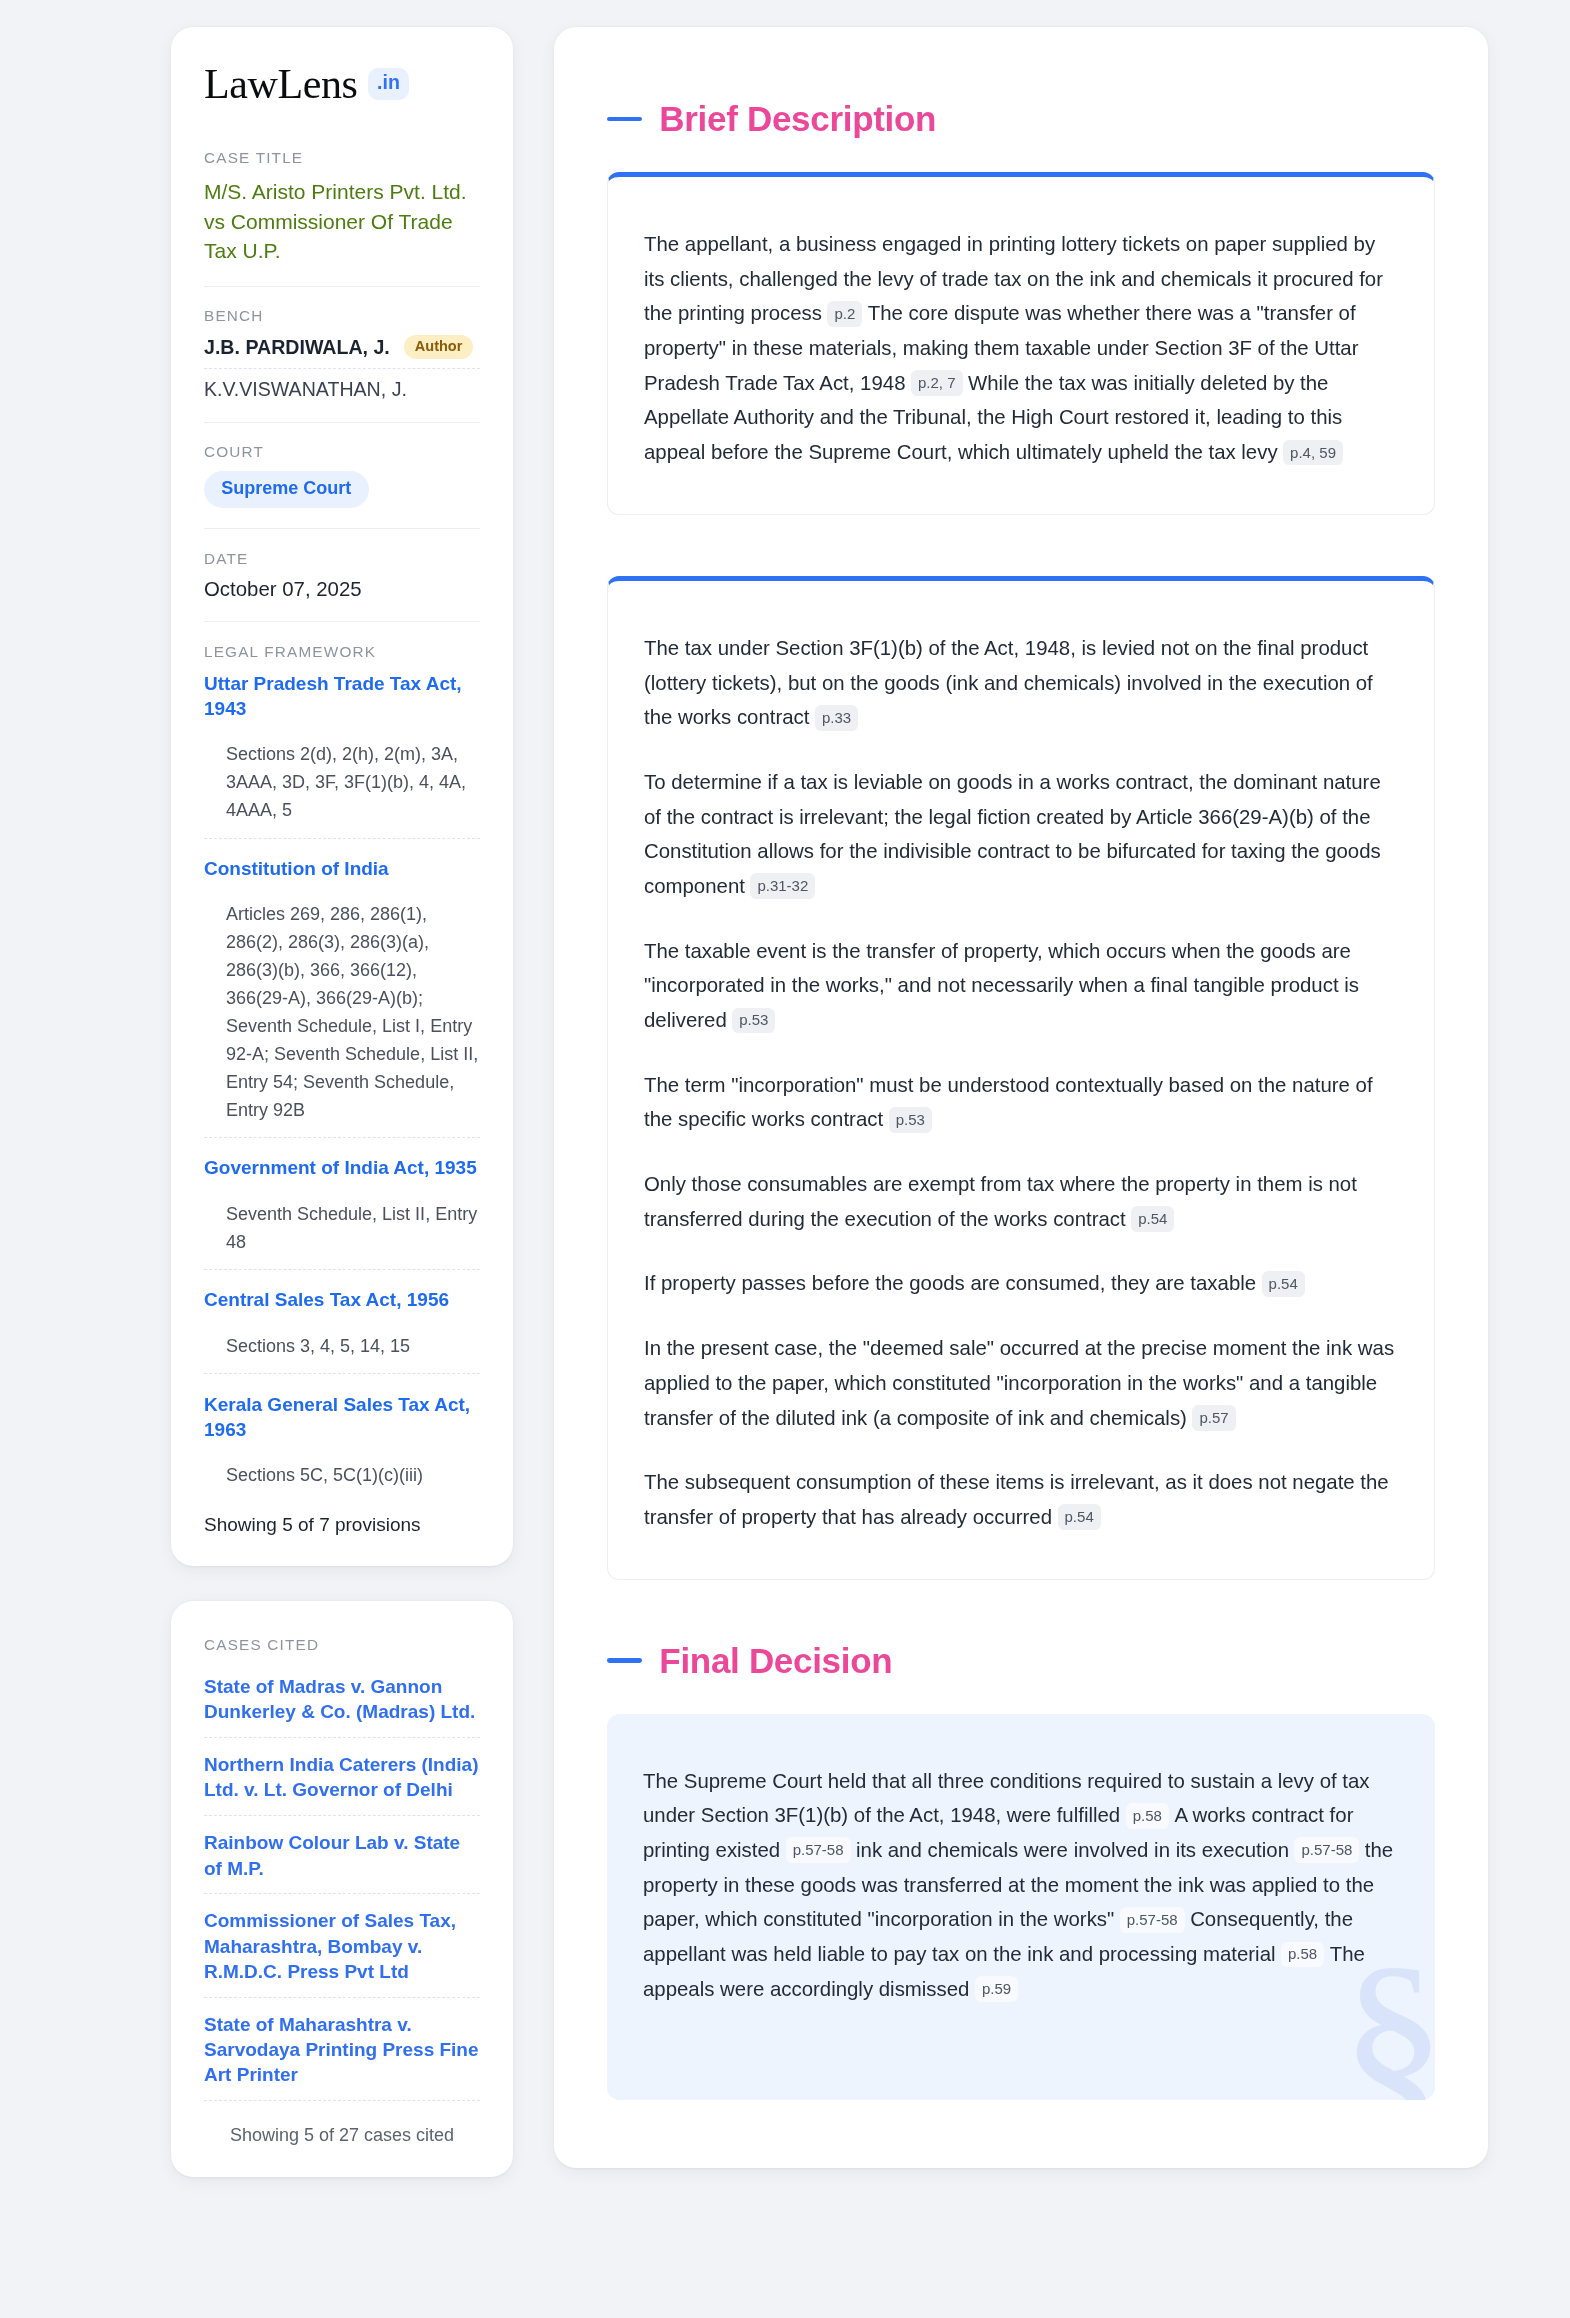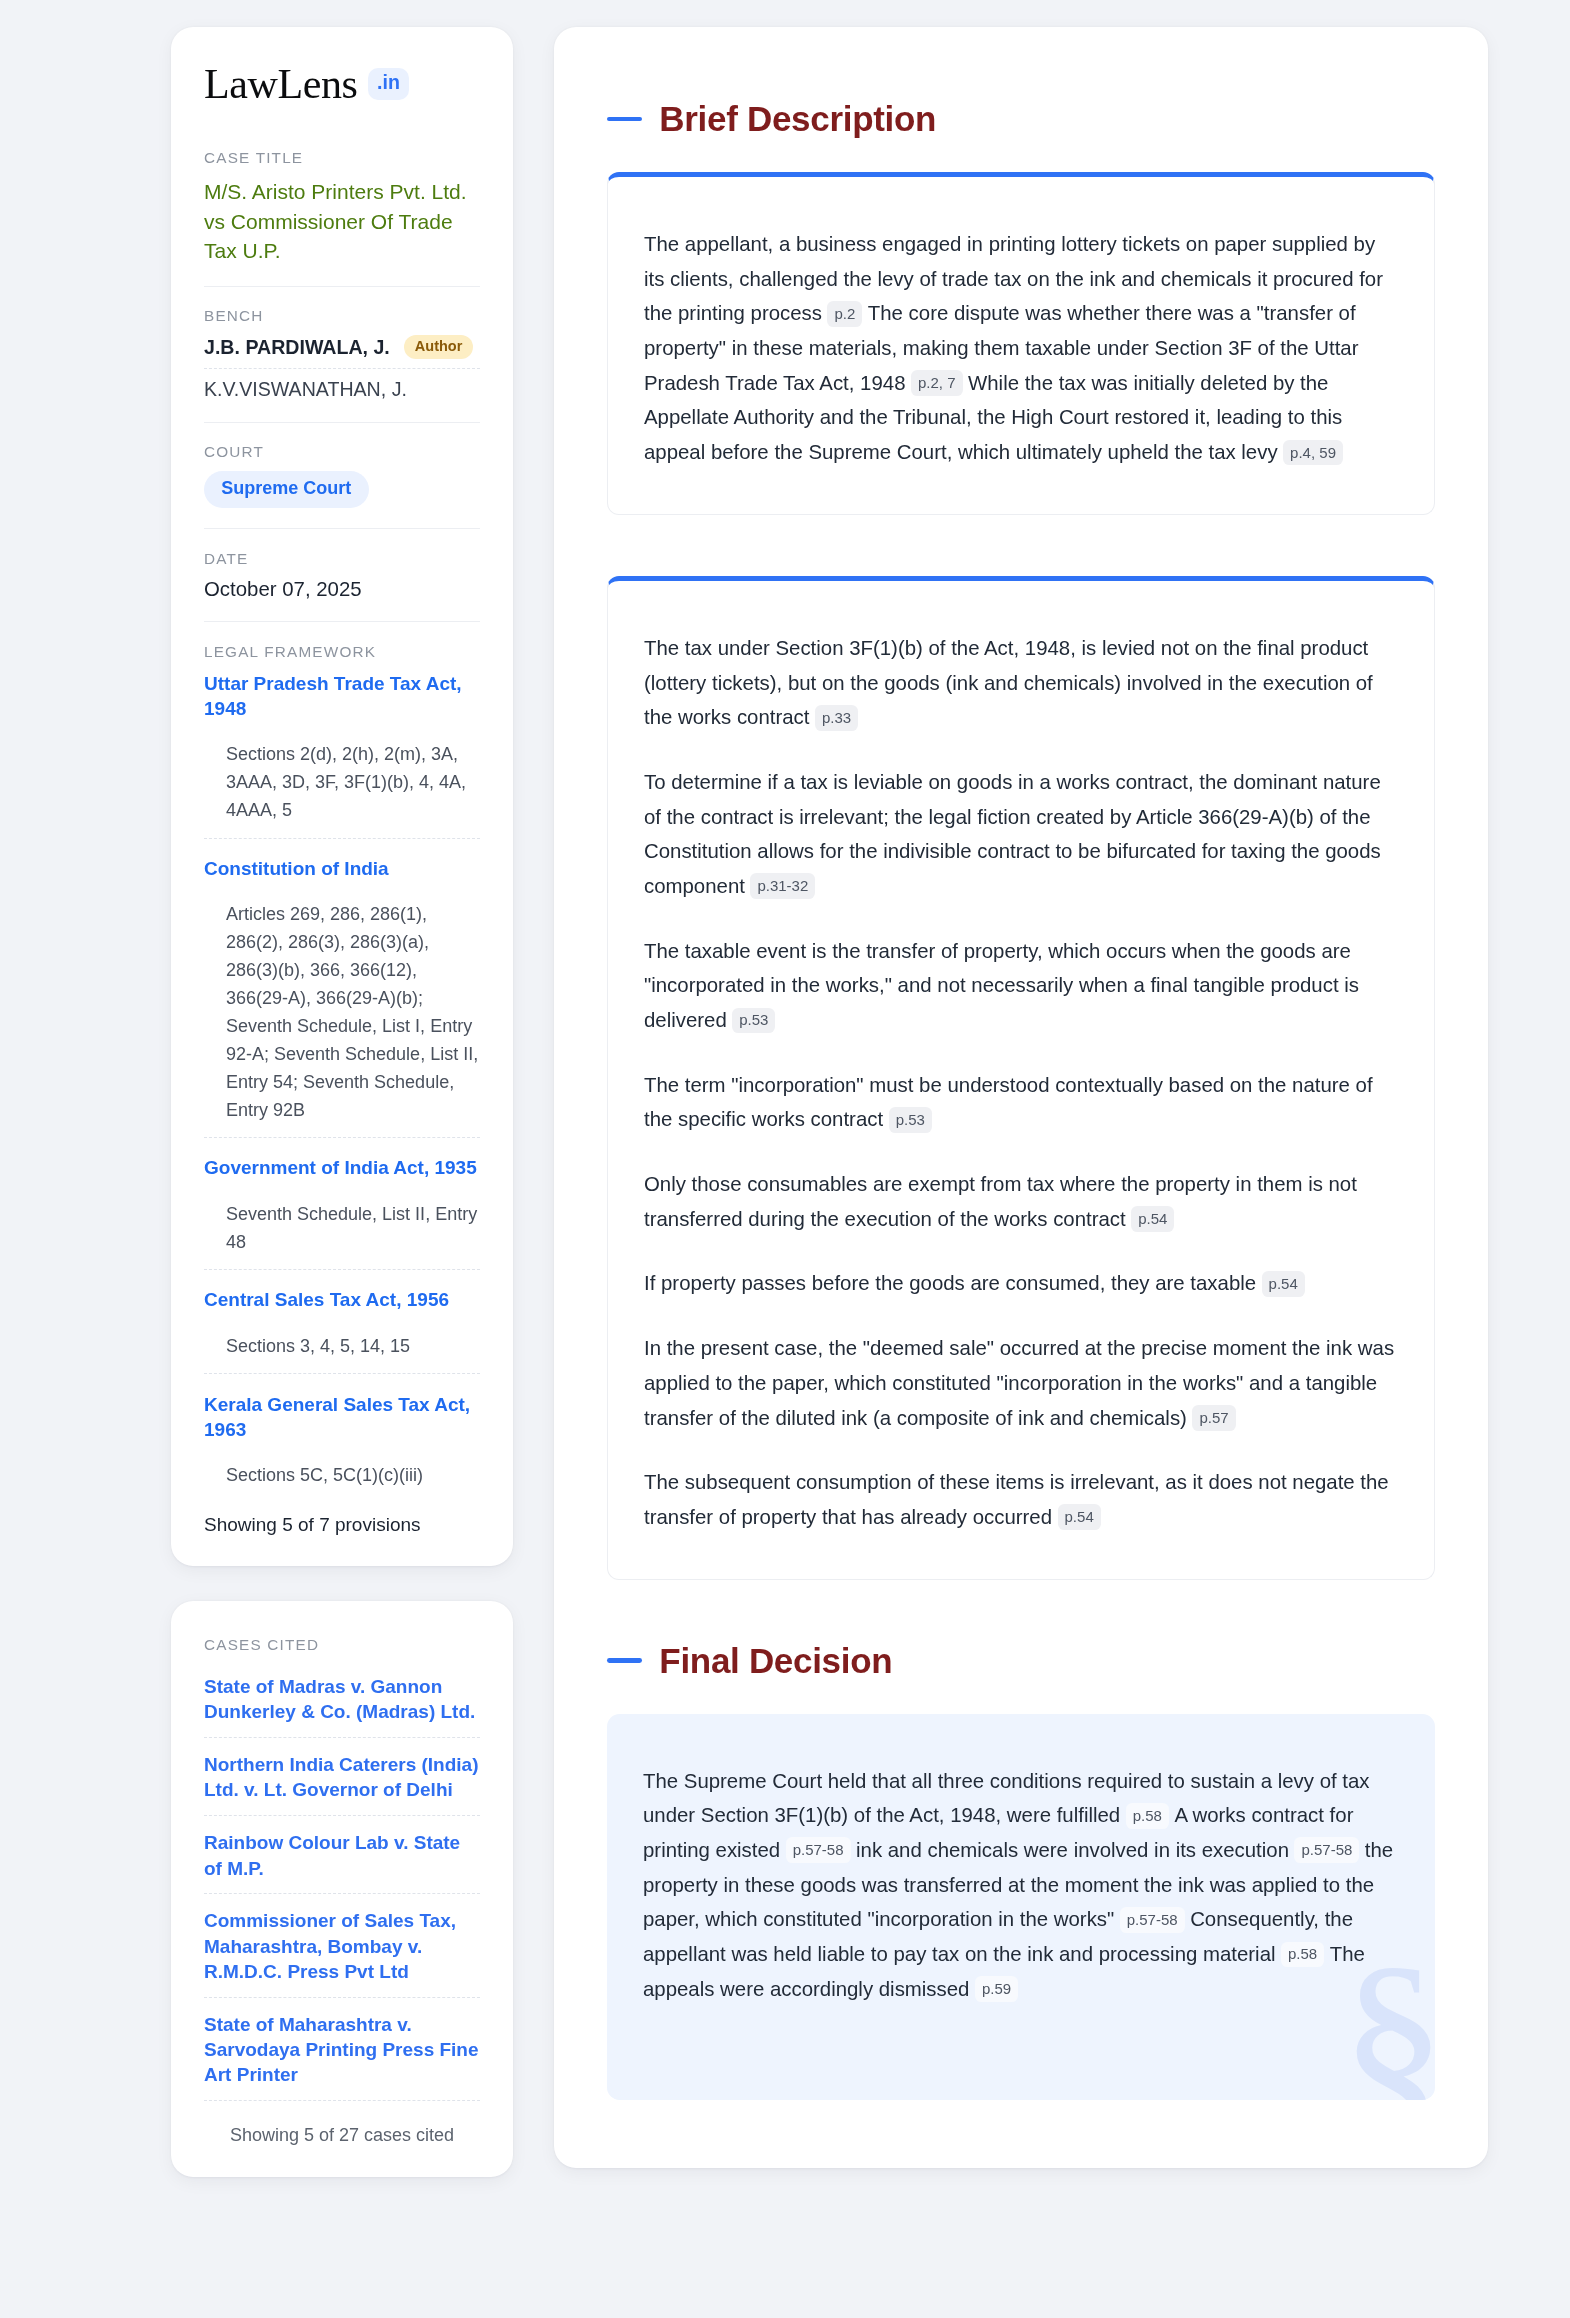--- a/index.html
+++ b/index.html
@@ -174,21 +174,21 @@
   .dash {
     width: 35px;
     height: 4.7px;
     border-radius: 2.4px;
     background: #2f72f5;
     flex: 0 0 35px;
   }
   .section-title {
     font-size: 35px;
     font-weight: 700;
-    color: #7f1d1d;
+    color: #ec4899;
     letter-spacing: -0.3px;
   }
 
   .panel {
     border: 0.8px solid #eceef2;
     border-top: 5.5px solid #2f72f5;
     border-radius: 12px;
     background: #fff;
     padding: 50px 36px 44px 36px;
   }
@@ -272,21 +272,21 @@
 
       <div class="meta-block">
         <div class="meta-label">DATE</div>
         <div class="date-value">October 07, 2025</div>
       </div>
 
       <div>
         <div class="meta-label">LEGAL FRAMEWORK</div>
 
         <div class="prov-group">
-          <a class="prov-act">Uttar Pradesh Trade Tax Act, 1948</a>
+          <a class="prov-act">Uttar Pradesh Trade Tax Act, 1943</a>
           <div class="prov-sections">Sections 2(d), 2(h), 2(m), 3A, 3AAA, 3D, 3F, 3F(1)(b), 4, 4A, 4AAA, 5</div>
         </div>
         <div class="prov-group">
           <a class="prov-act">Constitution of India</a>
           <div class="prov-sections">Articles 269, 286, 286(1), 286(2), 286(3), 286(3)(a), 286(3)(b), 366, 366(12), 366(29-A), 366(29-A)(b); Seventh Schedule, List I, Entry 92-A; Seventh Schedule, List II, Entry 54; Seventh Schedule, Entry 92B</div>
         </div>
         <div class="prov-group">
           <a class="prov-act">Government of India Act, 1935</a>
           <div class="prov-sections">Seventh Schedule, List II, Entry 48</div>
         </div>

